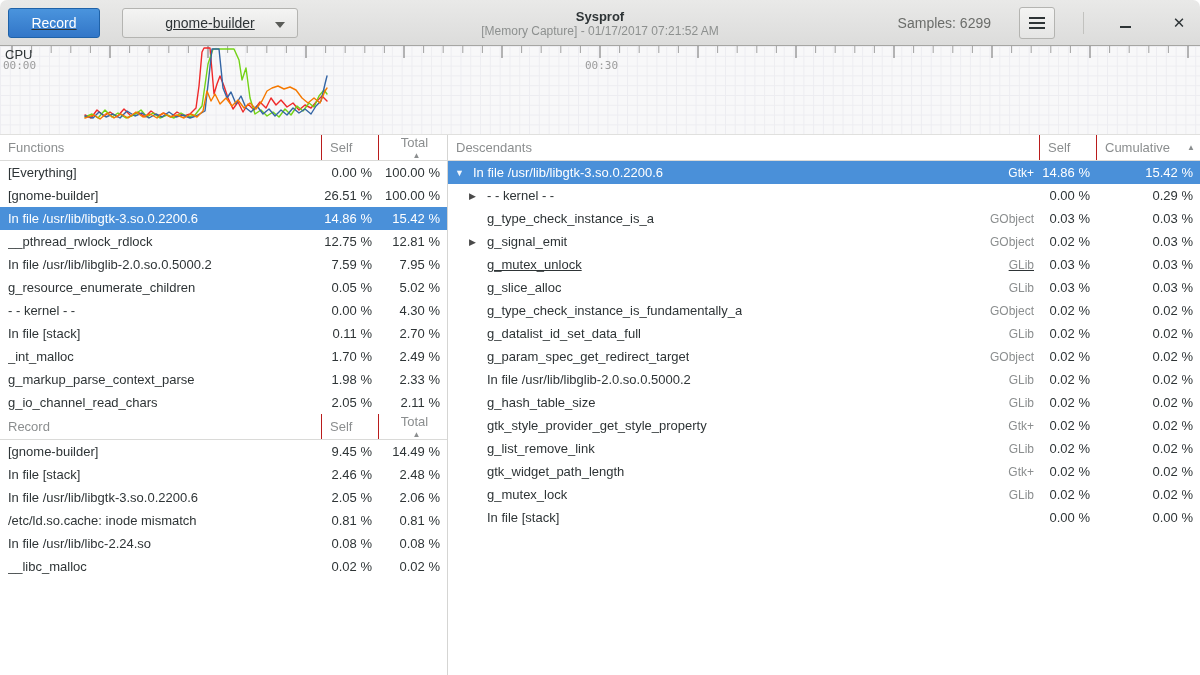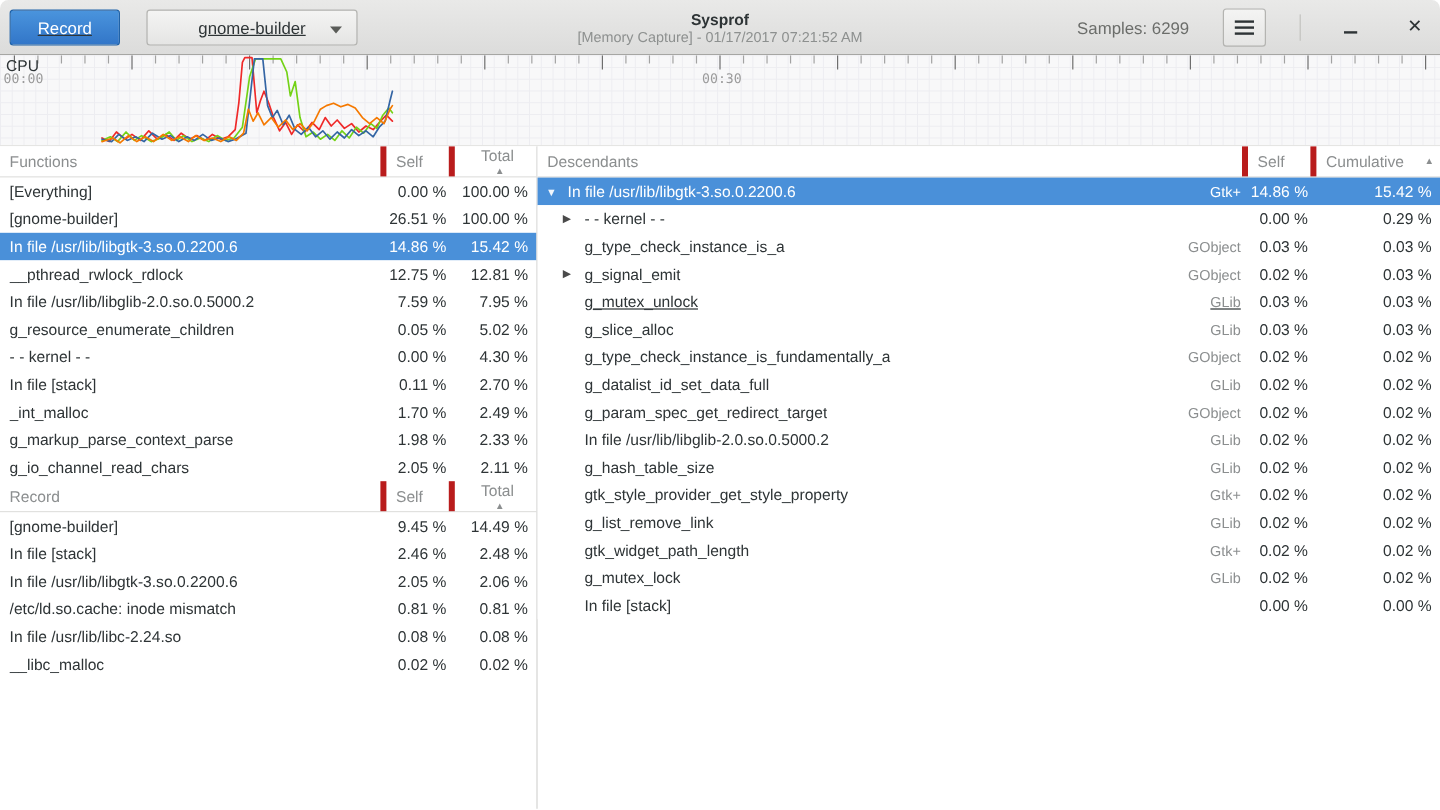--- a/index.html
+++ b/index.html
@@ -28,39 +28,39 @@
   .samples { color:#6b6d6a; font-size:14px; }
   .menu-btn { width:36px; height:32px; border:1px solid #b4b4b1; border-radius:3px;
               background:linear-gradient(#f4f4f3,#e5e5e4); display:flex; align-items:center; justify-content:center; cursor:pointer; }
   .hamburger { width:16px; height:2px; background:#2e3436; box-shadow:0 -5px 0 #2e3436, 0 5px 0 #2e3436; display:block; }
   .hb-sep { width:1px; height:22px; background:#c2c2bf; }
   .win-btn { width:26px; height:26px; background:transparent; border:none; display:flex; align-items:center; justify-content:center; cursor:pointer; }
   .min-icon { width:11px; height:2px; background:#2e3436; display:block; margin-top:9px; }
   .close-icon { font-size:15px; color:#2e3436; line-height:1; }
 
   
-  .graph { position:relative; height:76px; background-color:#f8f8f9;
+  .graph { position:relative; height:89px; background-color:#f8f8f9;
            background-image:linear-gradient(#ededf1 1px, transparent 1px),
                             linear-gradient(90deg,#ededf1 1px, transparent 1px);
            background-size:9.8px 9.8px; border-bottom:1px solid #e0e0de; }
   .graph svg { position:absolute; left:0; top:0; }
   .graph-label { position:absolute; left:5px; top:1px; font-size:13px; color:#2e3436; }
   .time-label { position:absolute; top:13px; font-size:11px; color:#9b9b9b; font-family:"DejaVu Sans Mono",monospace; }
   .time-label.t0 { left:3px; }
   .time-label.t30 { left:585px; }
 
   
   .content { position:relative; height:552px; background:#fff; }
   .left-pane { position:absolute; left:0; top:0; width:447px; }
   .splitter { position:absolute; left:447px; top:0; width:1px; height:552px; background:#d5d5d3; }
   .right-pane { position:absolute; left:448px; top:0; width:752px; }
 
   .thead { display:flex; height:26px; align-items:stretch; background:#fff;
            border-bottom:1px solid #dadad8; color:#8b8e8f; font-size:13px; }
-  .th { display:flex; align-items:center; border-right:5px solid #b91c1c; overflow:hidden; white-space:nowrap; }
+  .th { display:flex; align-items:center; border-right:1px solid #b91c1c; overflow:hidden; white-space:nowrap; }
   .th.name { flex:1; padding-left:8px; }
   .th.self { width:57px; padding-left:8px; }
   .th.total { border-right:none; padding-left:8px; padding-right:5px; justify-content:space-between; }
   .left-pane .th.total { width:68px;flex-direction:column; }
   .right-pane .th.total { width:103px; }
   .sort-arrow { font-size:8px; color:#8b8e8f; margin-left:4px; }
 
   .trow { display:flex; height:23px; align-items:center; background:#fff; white-space:nowrap; }
   .trow.selected { background:#4a90d9; color:#fff; }
   .td { overflow:hidden; }

